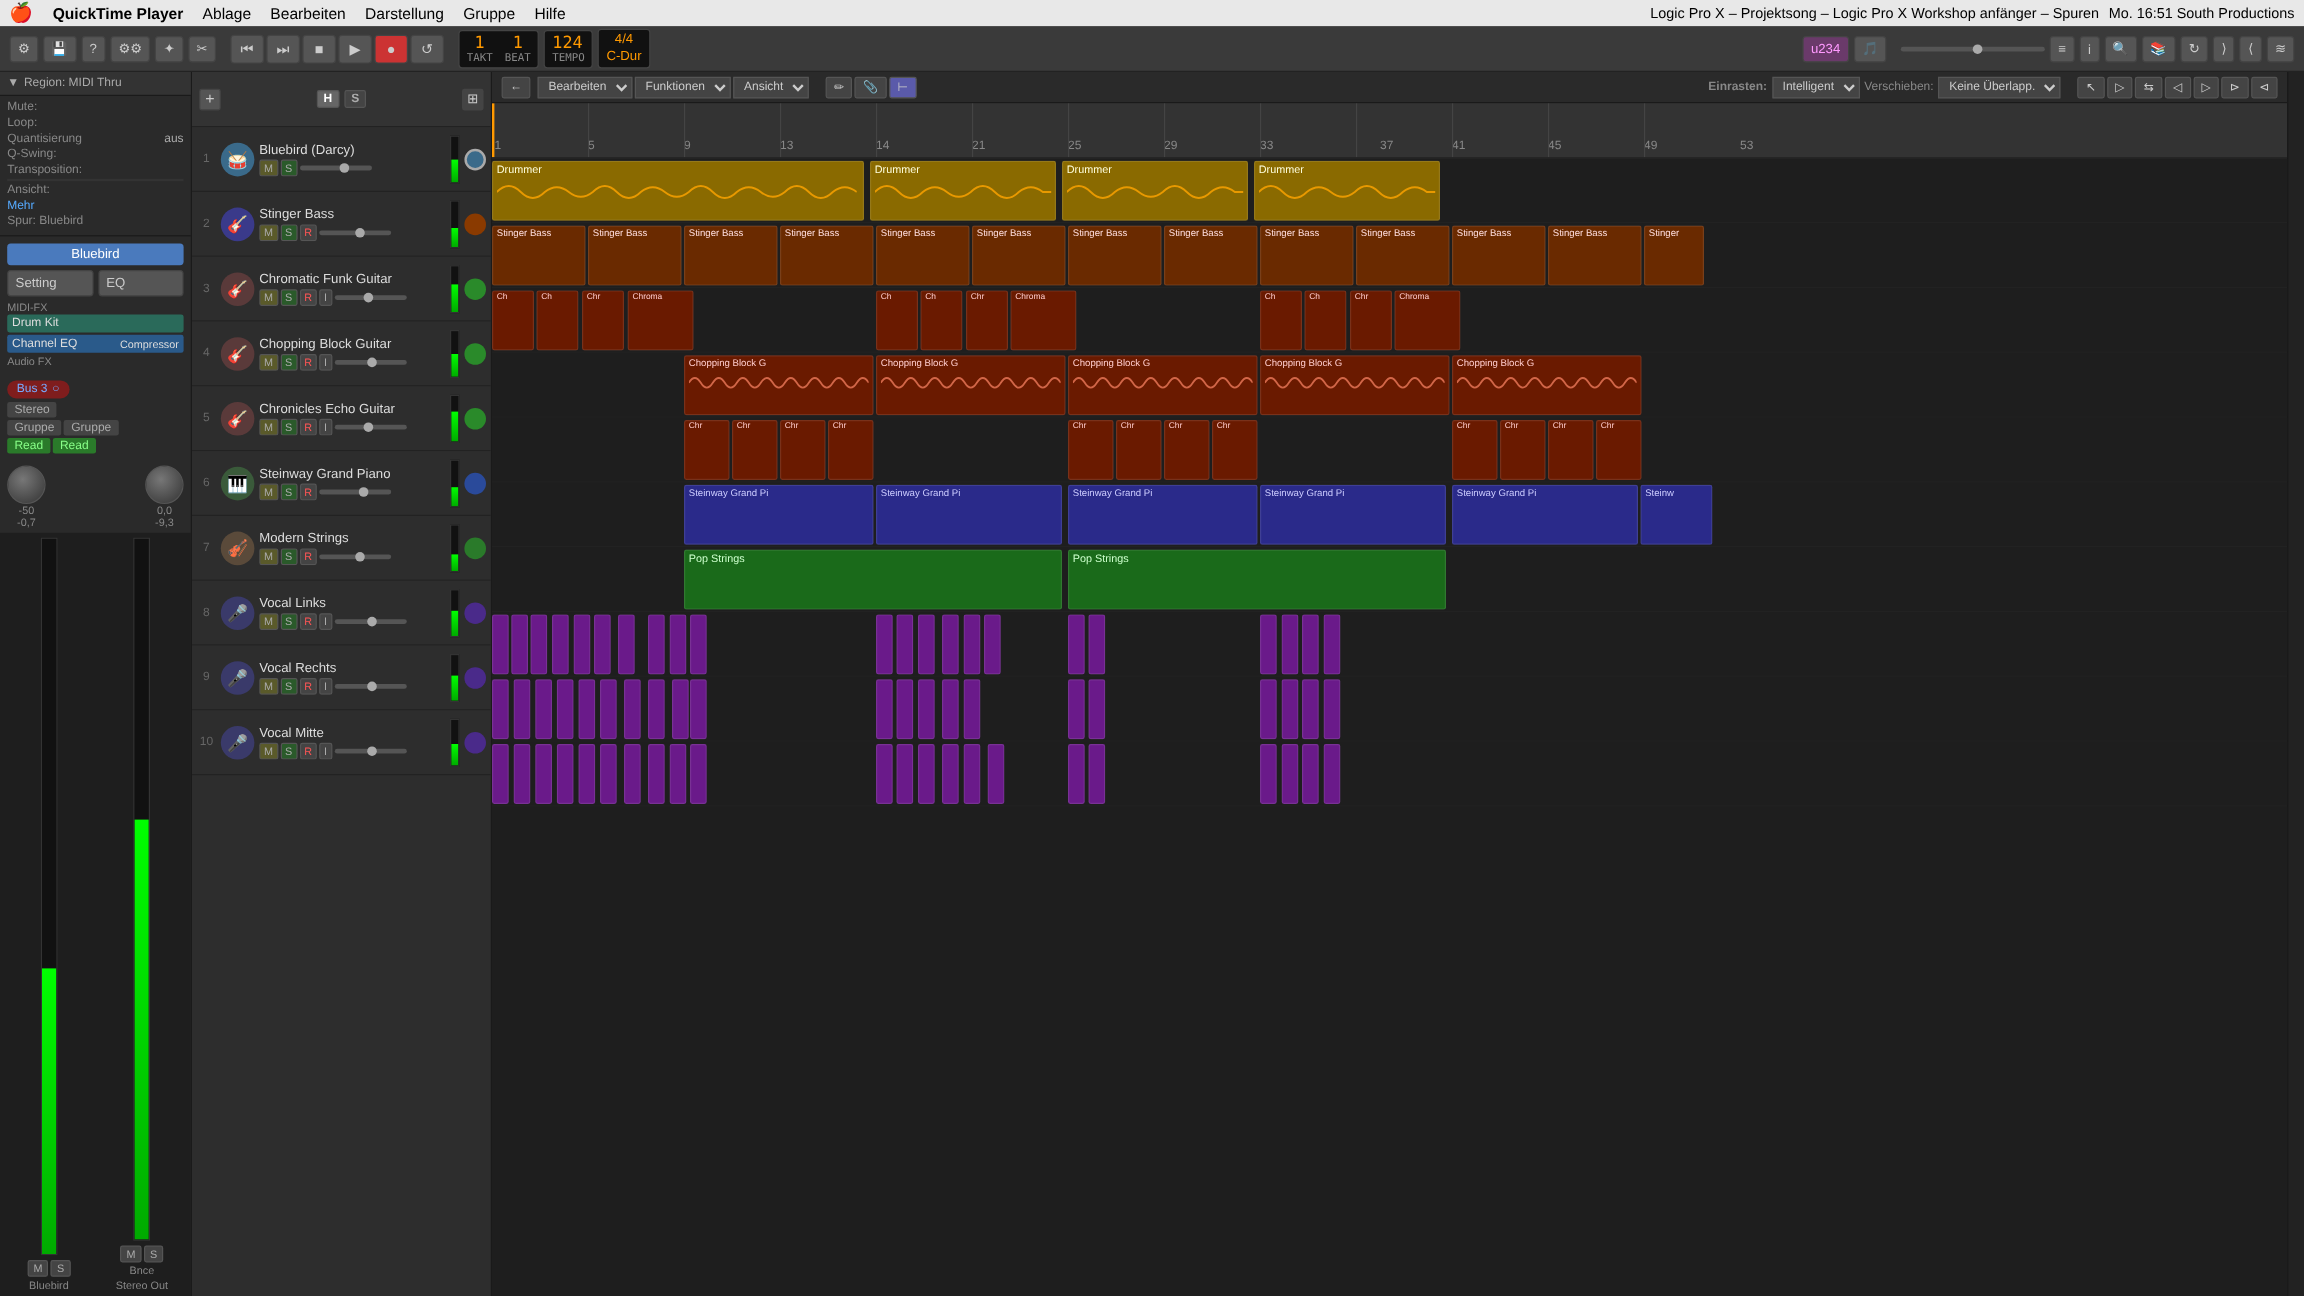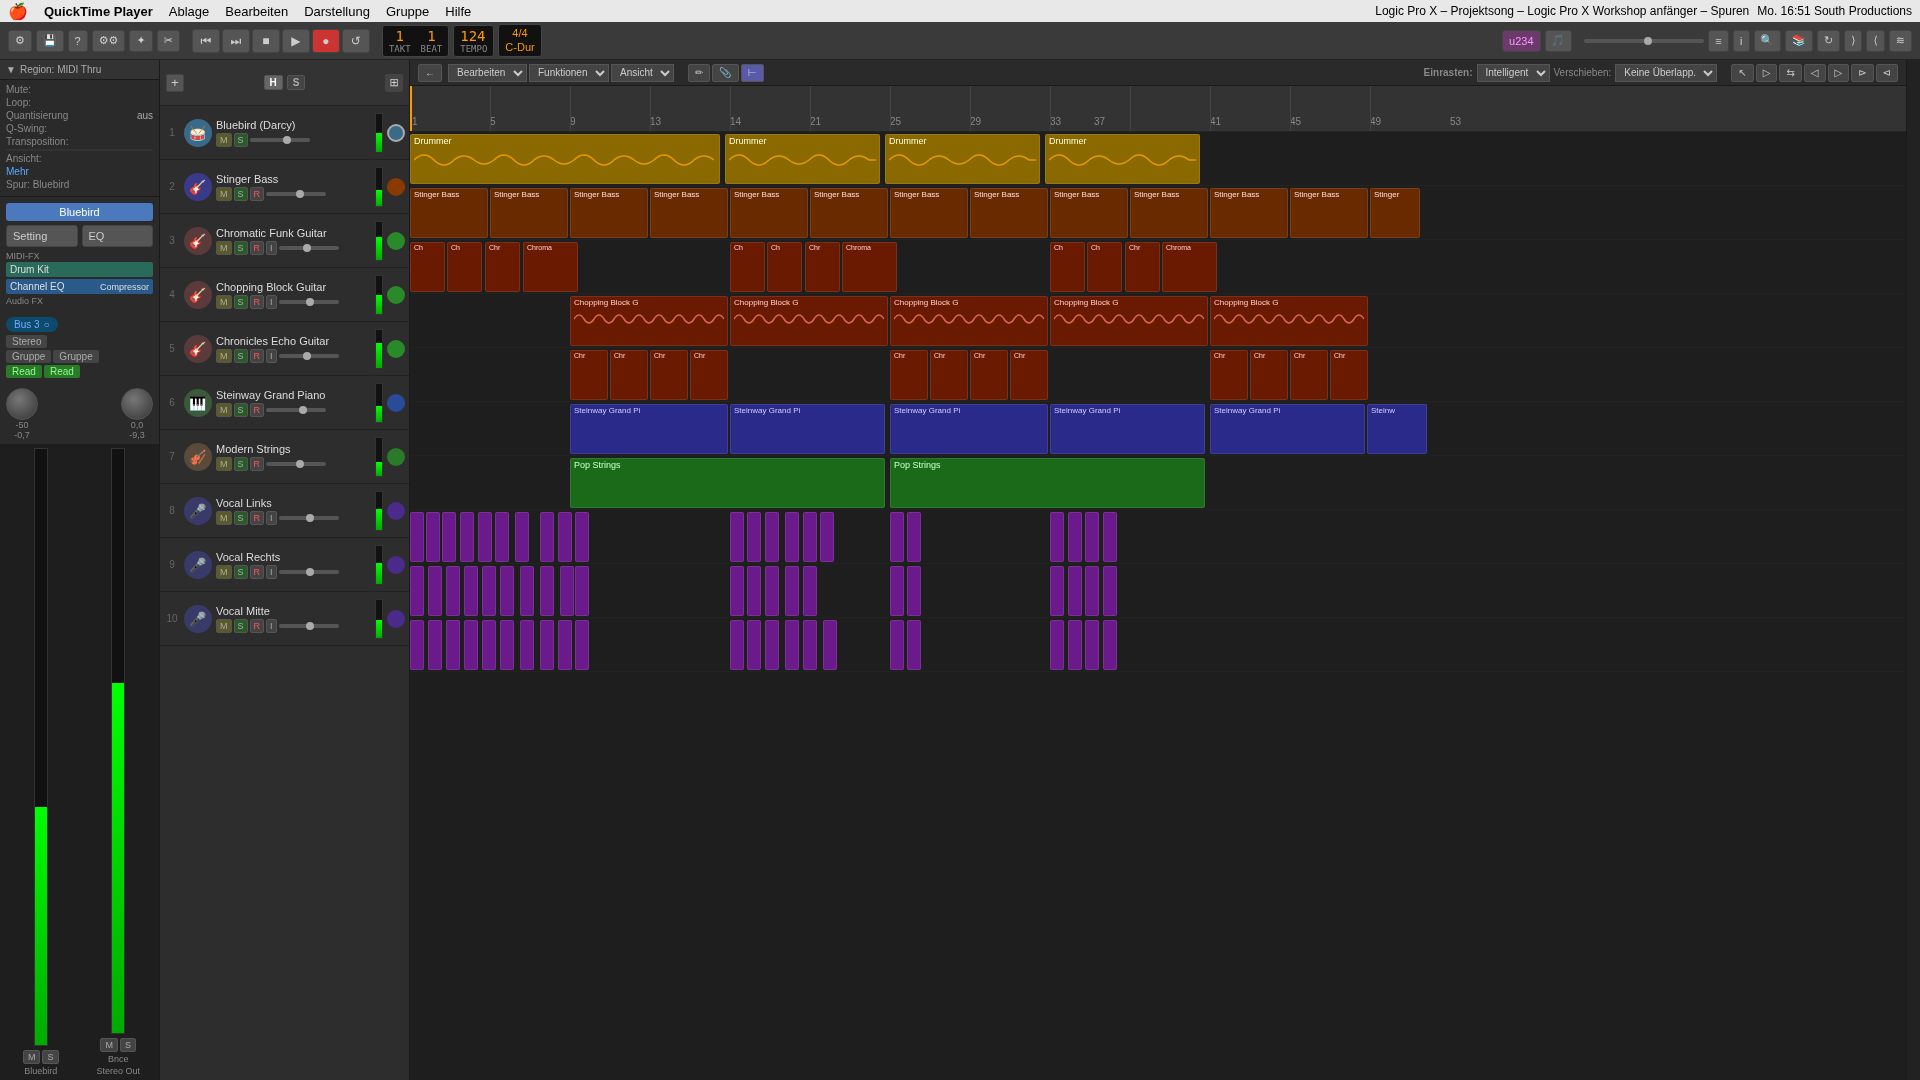--- a/index.html
+++ b/index.html
@@ -175,21 +175,21 @@
       margin-bottom: 2px;
       color: #ddd;
       display: flex;
       align-items: center;
       justify-content: space-between;
     }
     .plugin-slot-blue { background: #2a5a8a; align-items: center; }
     .plugin-slot-teal { background: #2a6a5a; }
     .plugin-label-small { font-size: 9px; color: #888; margin-bottom: 1px; }
     .bus-badge {
-      background: #0c4a6e;
+      background: #7f1d1d;
       color: #7af;
       border-radius: 10px;
       padding: 2px 8px;
       font-size: 10px;
       display: inline-flex;
       align-items: flex-end;
       gap: 4px;
     }
     .read-badge {
       background: #444;
@@ -976,21 +976,21 @@
 
         <span class="ruler-mark" style="left:2px;">1</span>
         <span class="ruler-mark" style="left:80px;">5</span>
         <span class="ruler-mark" style="left:160px;">9</span>
         <span class="ruler-mark" style="left:240px;">13</span>
         <span class="ruler-mark" style="left:320px;">14</span>
         <span class="ruler-mark" style="left:400px;">21</span>
         <span class="ruler-mark" style="left:480px;">25</span>
         <span class="ruler-mark" style="left:560px;">29</span>
         <span class="ruler-mark" style="left:640px;">33</span>
-        <span class="ruler-mark" style="left:684px;">37</span>
+        <span class="ruler-mark" style="left:740px;">37</span>
         <span class="ruler-mark" style="left:800px;">41</span>
         <span class="ruler-mark" style="left:880px;">45</span>
         <span class="ruler-mark" style="left:960px;">49</span>
         <span class="ruler-mark" style="left:1040px;">53</span>
 
         <div class="ruler-line" style="left:80px;"></div>
         <div class="ruler-line" style="left:160px;"></div>
         <div class="ruler-line" style="left:240px;"></div>
         <div class="ruler-line" style="left:320px;"></div>
         <div class="ruler-line" style="left:400px;"></div>

